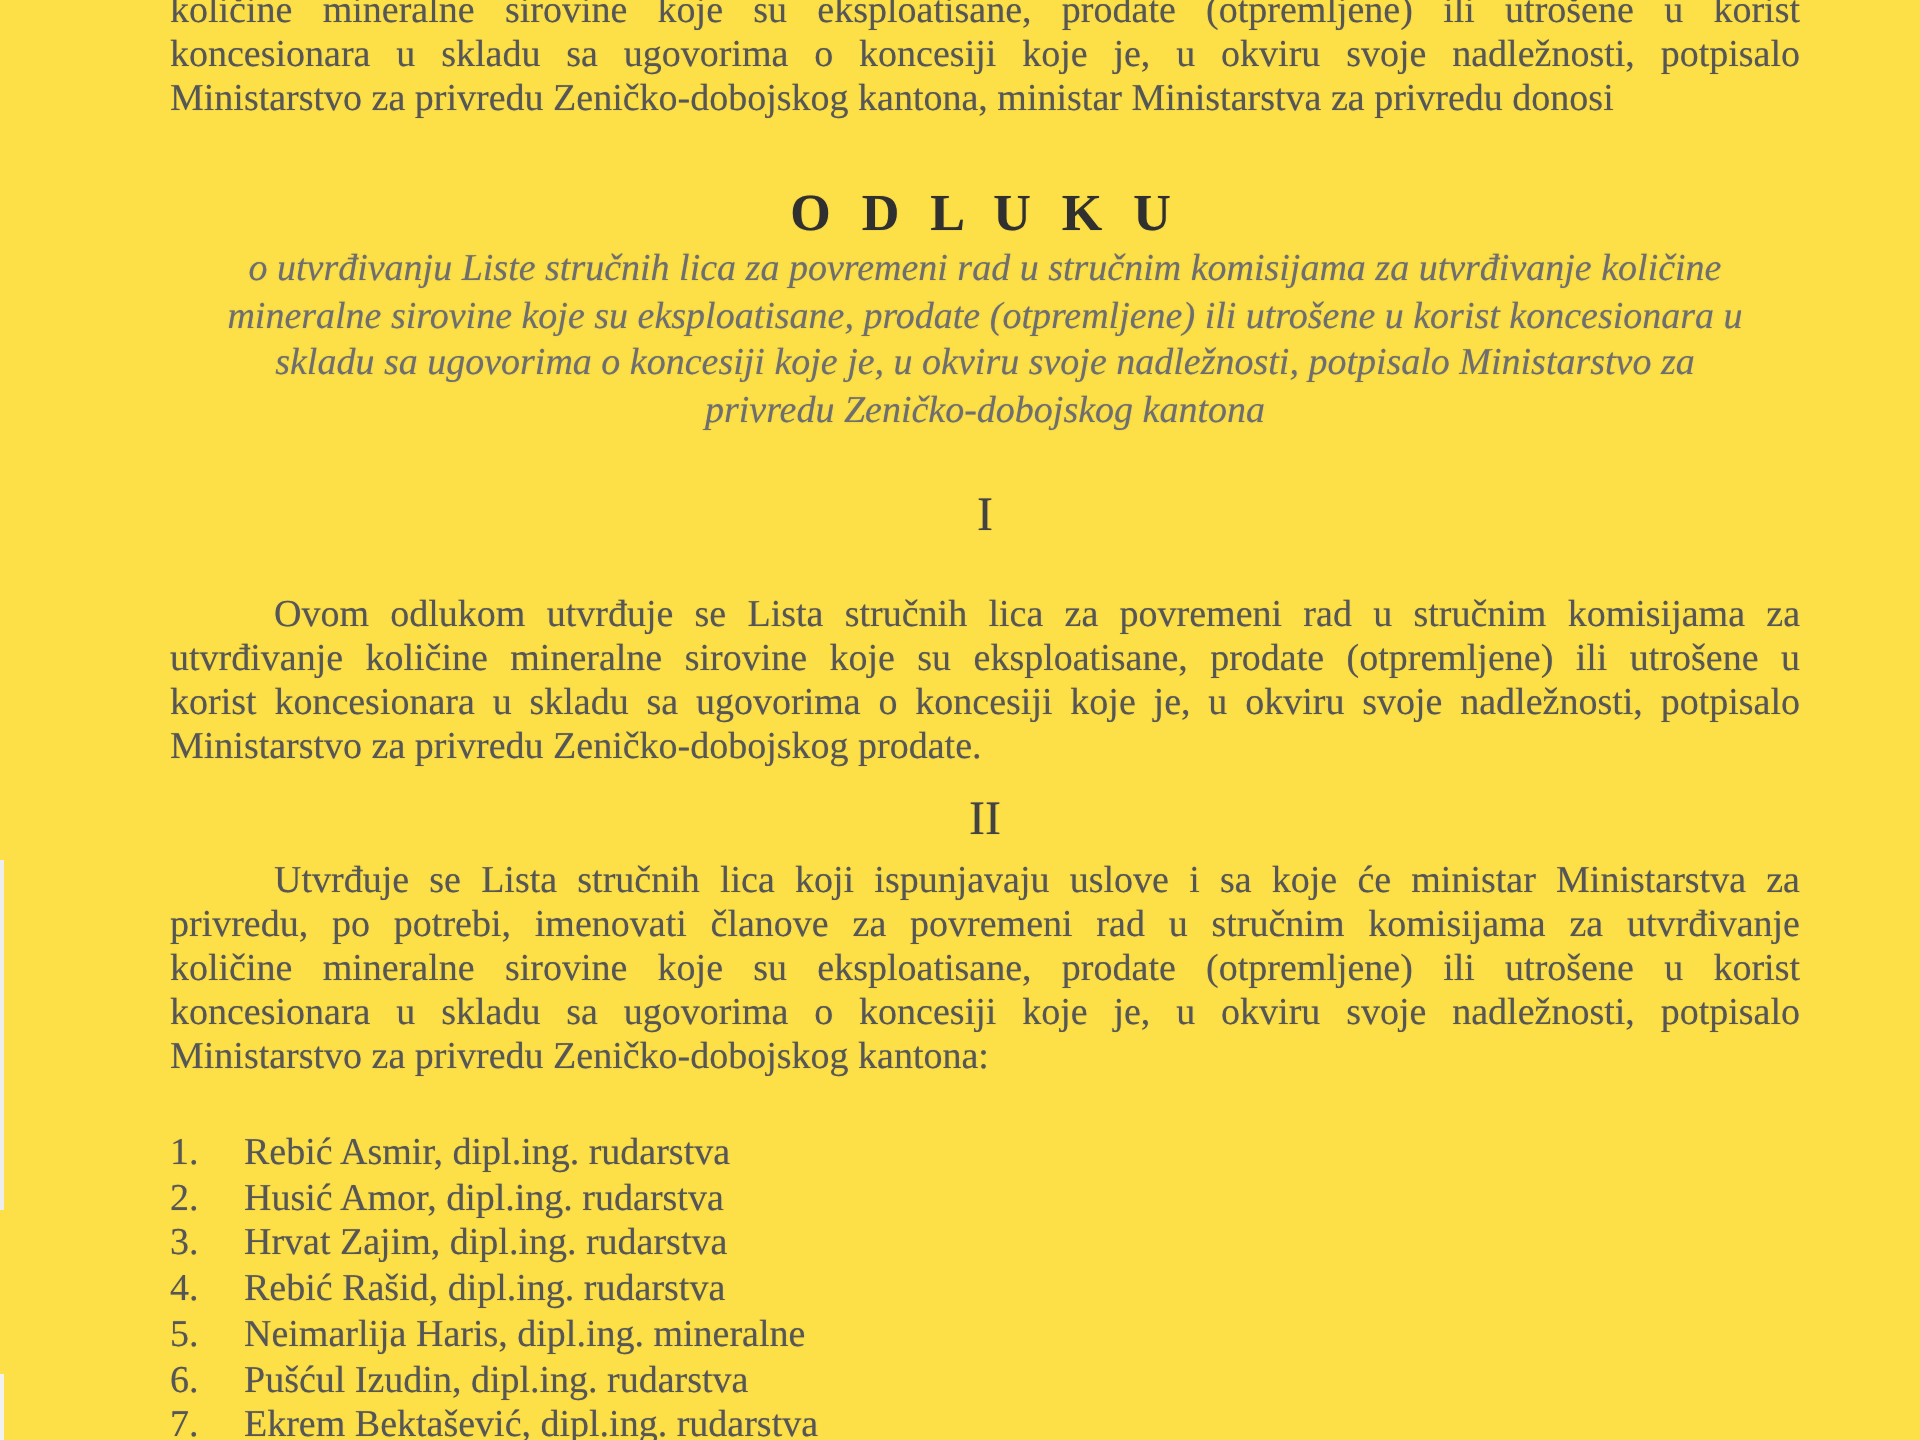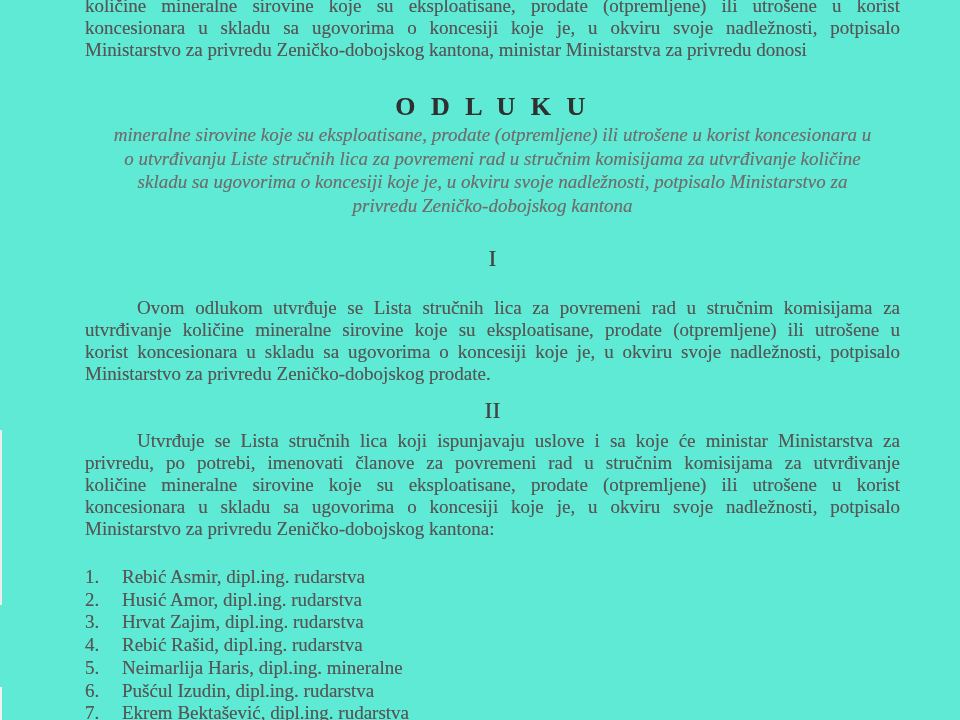--- a/index.html
+++ b/index.html
@@ -4,21 +4,21 @@
 <style>
   html, body {
     margin: 0;
     padding: 0;
     background: #ffffff;
   }
   .page {
     position: relative;
     width: 960px;
     height: 720px;
-    background: #5eead4;
+    background: #fde047;
     overflow: hidden;
     box-sizing: border-box;
     padding: 0 60px 0 85px;
     font-family: "Liberation Serif", "DejaVu Serif", serif;
     color: #565656;
   }
   
   .edge-artifact {
     position: absolute;
     left: 0;
@@ -109,22 +109,22 @@
 
   <div class="p-top body-text">
     <span class="line jl">količine mineralne sirovine koje su eksploatisane, prodate (otpremljene) ili utrošene u korist</span>
     <span class="line jl">koncesionara u skladu sa ugovorima o koncesiji koje je, u okviru svoje nadležnosti, potpisalo</span>
     <span class="line ll">Ministarstvo za privredu Zeničko-dobojskog kantona, ministar Ministarstva za privredu donosi</span>
   </div>
 
   <div class="odluku-title">O D L U K U</div>
 
   <div class="subtitle">
+    <span class="line">o utvrđivanju Liste stručnih lica za povremeni rad u stručnim komisijama za utvrđivanje količine</span>
     <span class="line">mineralne sirovine koje su eksploatisane, prodate (otpremljene) ili utrošene u korist koncesionara u</span>
-    <span class="line">o utvrđivanju Liste stručnih lica za povremeni rad u stručnim komisijama za utvrđivanje količine</span>
     <span class="line">skladu sa ugovorima o koncesiji koje je, u okviru svoje nadležnosti, potpisalo Ministarstvo za</span>
     <span class="line">privredu Zeničko-dobojskog kantona</span>
   </div>
 
   <div class="section-numeral sec1">I</div>
 
   <div class="para1 body-text">
     <span class="line jl il">Ovom odlukom utvrđuje se Lista stručnih lica za povremeni rad u stručnim komisijama za</span>
     <span class="line jl">utvrđivanje količine mineralne sirovine koje su eksploatisane, prodate (otpremljene) ili utrošene u</span>
     <span class="line jl">korist koncesionara u skladu sa ugovorima o koncesiji koje je, u okviru svoje nadležnosti, potpisalo</span>

